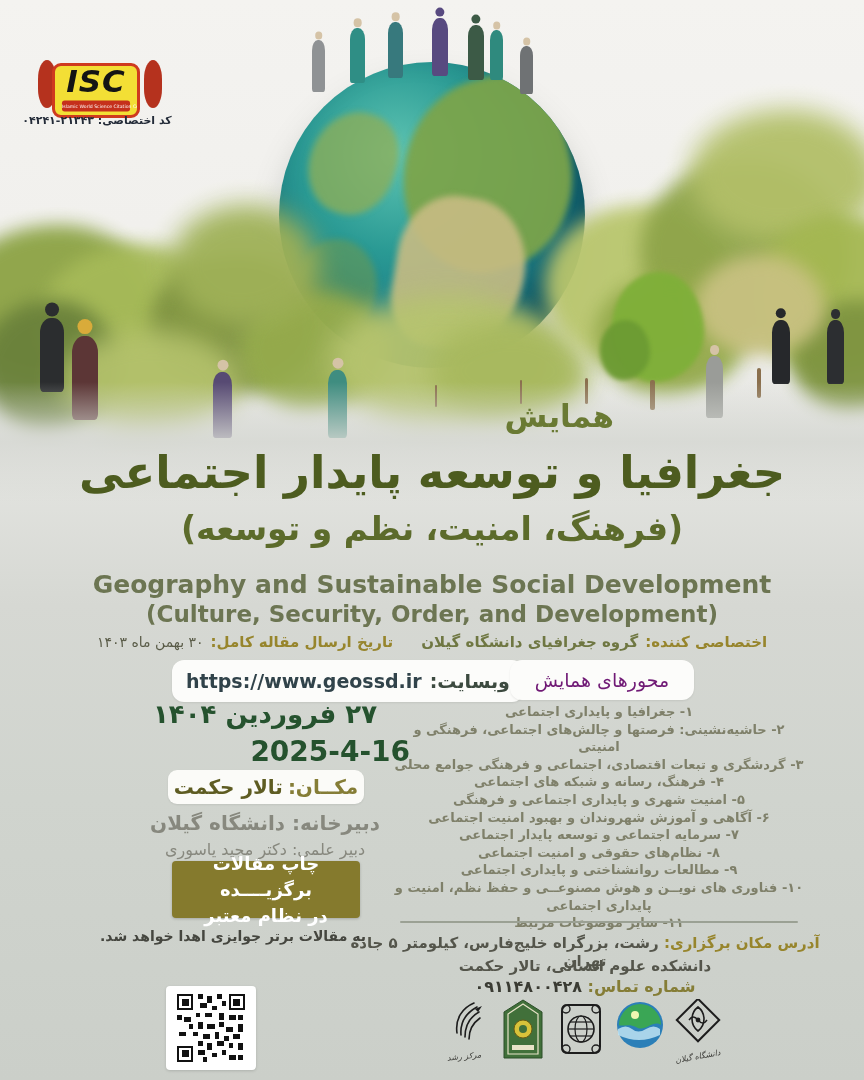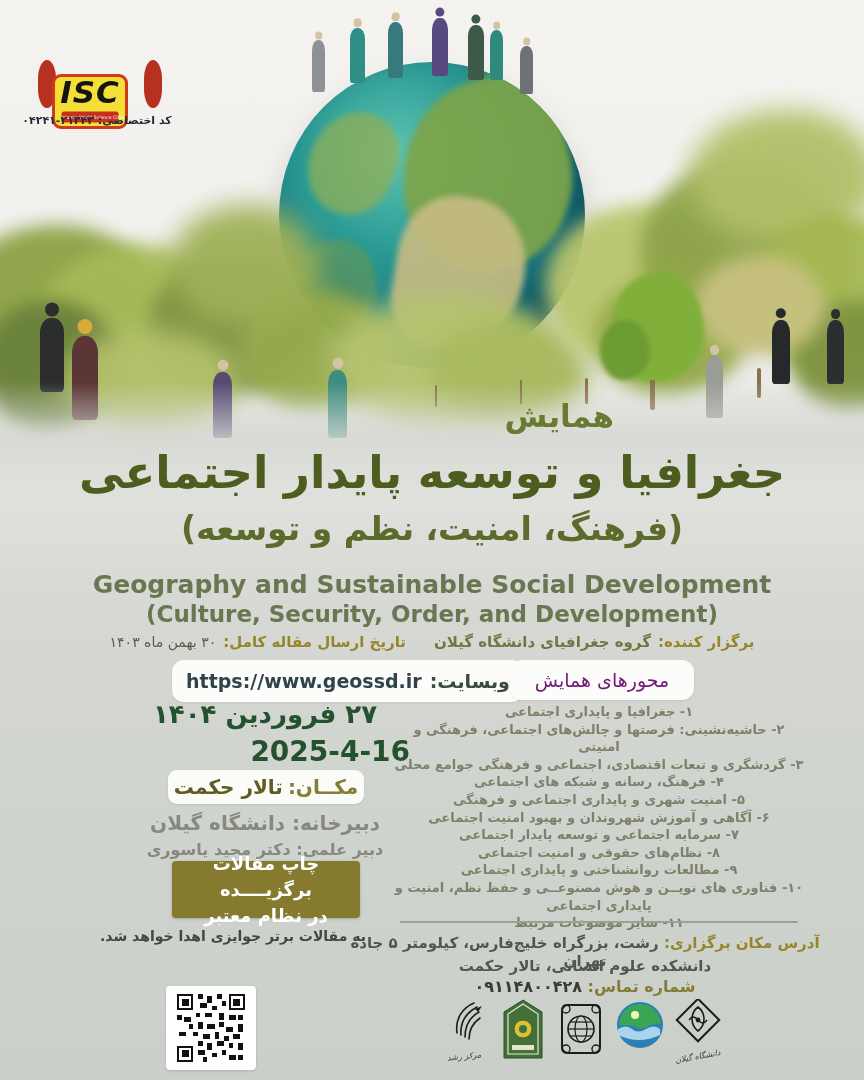--- a/index.html
+++ b/index.html
@@ -20,21 +20,21 @@
   .person.skin::before{background:#d5c3a6;}
   .person.hair::before{background:#d9ab3a;}
   .globe{position:absolute;left:279px;top:62px;width:306px;height:306px;border-radius:50%;
     background:radial-gradient(circle at 38% 30%,#5ec4b2 0%,#2a9a94 34%,#177683 66%,#0c5a6b 100%);
     box-shadow:inset -18px -26px 40px rgba(4,40,52,.45), 0 18px 30px rgba(90,100,90,.25);overflow:hidden;}
   .land{position:absolute;filter:blur(3px);}
   .hero-fade{position:absolute;left:0;top:382px;width:864px;height:120px;
     background:linear-gradient(180deg,rgba(217,219,214,0) 0%,rgba(214,216,211,.85) 50%,rgba(211,215,209,0) 100%);}
   
   .isc-wing{position:absolute;top:60px;width:18px;height:48px;background:#b5321e;border-radius:50%/40%;}
-  .isc-box{position:absolute;left:52px;top:74px;width:76px;height:55px;background:#f3df35;
+  .isc-box{position:absolute;left:52px;top:63px;width:88px;height:55px;background:#f3df35;
     border:3px solid #cf3a1f;border-radius:9px;box-sizing:border-box;text-align:center;overflow:hidden;}
   .isc-acronym{font-size:31px;font-weight:900;color:#141414;line-height:30px;letter-spacing:1px;font-style:italic;}
   .isc-strip{position:absolute;left:4px;right:4px;bottom:3px;height:12px;background:#c5301c;border-radius:3px;
     color:#fff;font-size:5px;line-height:12px;white-space:nowrap;transform:scale(.92);}
   .isc-code{position:absolute;left:22px;top:114px;width:150px;direction:rtl;text-align:center;
     font-size:11px;font-weight:800;color:#232b38;}
   
   .pretitle{position:absolute;top:398px;right:250px;font-size:31px;font-weight:800;color:#6a7a33;direction:rtl;}
   .title-fa{position:absolute;left:0;right:0;top:446px;text-align:center;direction:rtl;
     font-size:45px;font-weight:900;color:#4d5c1f;letter-spacing:-1px;}
@@ -63,21 +63,21 @@
     font-size:26px;font-weight:900;color:#25522e;}
   .date-en{position:absolute;left:120px;top:735px;width:290px;text-align:right;
     font-size:28px;font-weight:900;color:#25522e;}
   .loc-pill{position:absolute;left:168px;top:770px;width:196px;height:34px;background:#fbfbf8;border-radius:9px;
     display:flex;direction:rtl;align-items:center;justify-content:center;gap:5px;box-shadow:0 1px 2px rgba(0,0,0,.08);}
   .loc-pill .l{font-size:20px;font-weight:800;color:#857d36;}
   .loc-pill .v{font-size:20px;font-weight:900;color:#5e5c22;text-align:right;}
   .secretariat{position:absolute;left:100px;top:811px;width:330px;text-align:center;direction:rtl;
     font-size:20px;font-weight:900;color:#87887e;}
   .sci-sec{position:absolute;left:100px;top:840px;width:330px;text-align:center;direction:rtl;
-    font-size:16px;font-weight:700;color:#87887e;}
+    font-size:16px;font-weight:400;color:#87887e;}
   .pub-box{position:absolute;left:172px;top:861px;width:188px;height:57px;background:#857a2d;border-radius:4px;
     display:flex;flex-direction:column;justify-content:center;text-align:center;direction:rtl;
     color:#fff;font-size:18px;font-weight:900;line-height:26px;box-shadow:0 1px 3px rgba(0,0,0,.2);}
   .awards{position:absolute;left:70px;top:928px;width:326px;text-align:center;direction:rtl;
     font-size:14px;font-weight:800;color:#45463f;}
   .divider{position:absolute;left:400px;top:921px;width:398px;height:2px;background:#9ba194;border-radius:1px;}
   
   .addr1{position:absolute;left:340px;top:934px;width:490px;text-align:center;direction:rtl;font-size:15px;font-weight:800;}
   .addr1 .v,.addr2{color:#54554b;}
   .addr2{position:absolute;left:340px;top:957px;width:490px;text-align:center;direction:rtl;font-size:15px;font-weight:800;}
@@ -158,21 +158,21 @@
     <div class="isc-code">کد اختصاصی: ۲۱۳۴۳-۰۴۲۴۱</div>
   </div>
 
   <div class="pretitle">همایش</div>
   <div class="title-fa">جغرافیا و توسعه پایدار اجتماعی</div>
   <div class="subtitle-fa">(فرهنگ، امنیت، نظم و توسعه)</div>
   <div class="title-en">Geography and Sustainable Social Development</div>
   <div class="subtitle-en">(Culture, Security, Order, and Development)</div>
 
   <div class="organizer-row">
-    <span class="lbl-gold">برگزار کننده:</span>
+    <span class="lbl-gold">اختصاصی کننده:</span>
     <span class="val">گروه جغرافیای دانشگاه گیلان</span>
     <span class="gap"></span>
     <span class="lbl-gold">تاریخ ارسال مقاله کامل:</span>
     <span class="val2">۳۰ بهمن ماه ۱۴۰۳</span>
   </div>
 
   <div class="pill pill-website">
     <span>وبسایت:</span>
     <span class="url">https://www.geossd.ir</span>
   </div>

